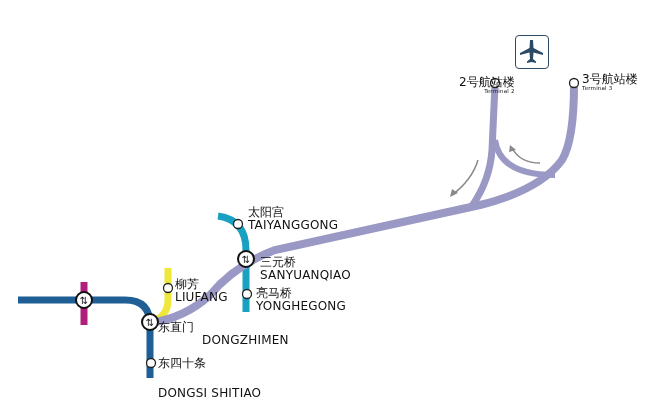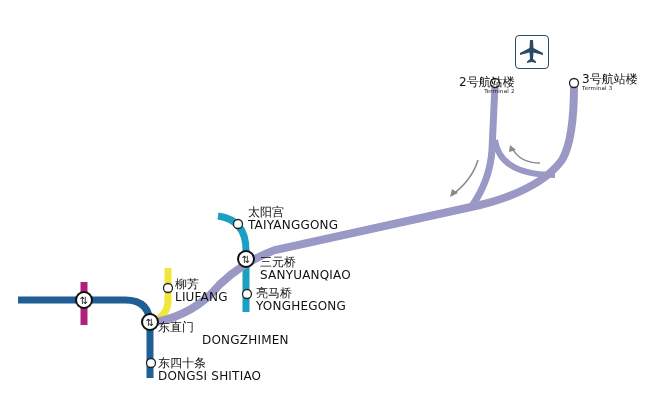--- a/index.html
+++ b/index.html
@@ -89,15 +89,15 @@
   <div class="lbl" style="left:175px;top:278px;">
     <div class="cn">柳芳</div>
     <div class="en" style="margin-top:1px;">LIUFANG</div>
   </div>
   <div class="lbl" style="left:158px;top:321px;">
     <div class="cn">东直门</div>
     <div class="en" style="margin-top:1px;padding-left:44px;">DONGZHIMEN</div>
   </div>
   <div class="lbl" style="left:158px;top:357px;">
     <div class="cn">东四十条</div>
-    <div class="en" style="margin-top:1px;">DONGSI SHITIAO</div>
+    <div class="en" style="margin-top:18px;">DONGSI SHITIAO</div>
   </div>
 </div>
 
 </body></html>

